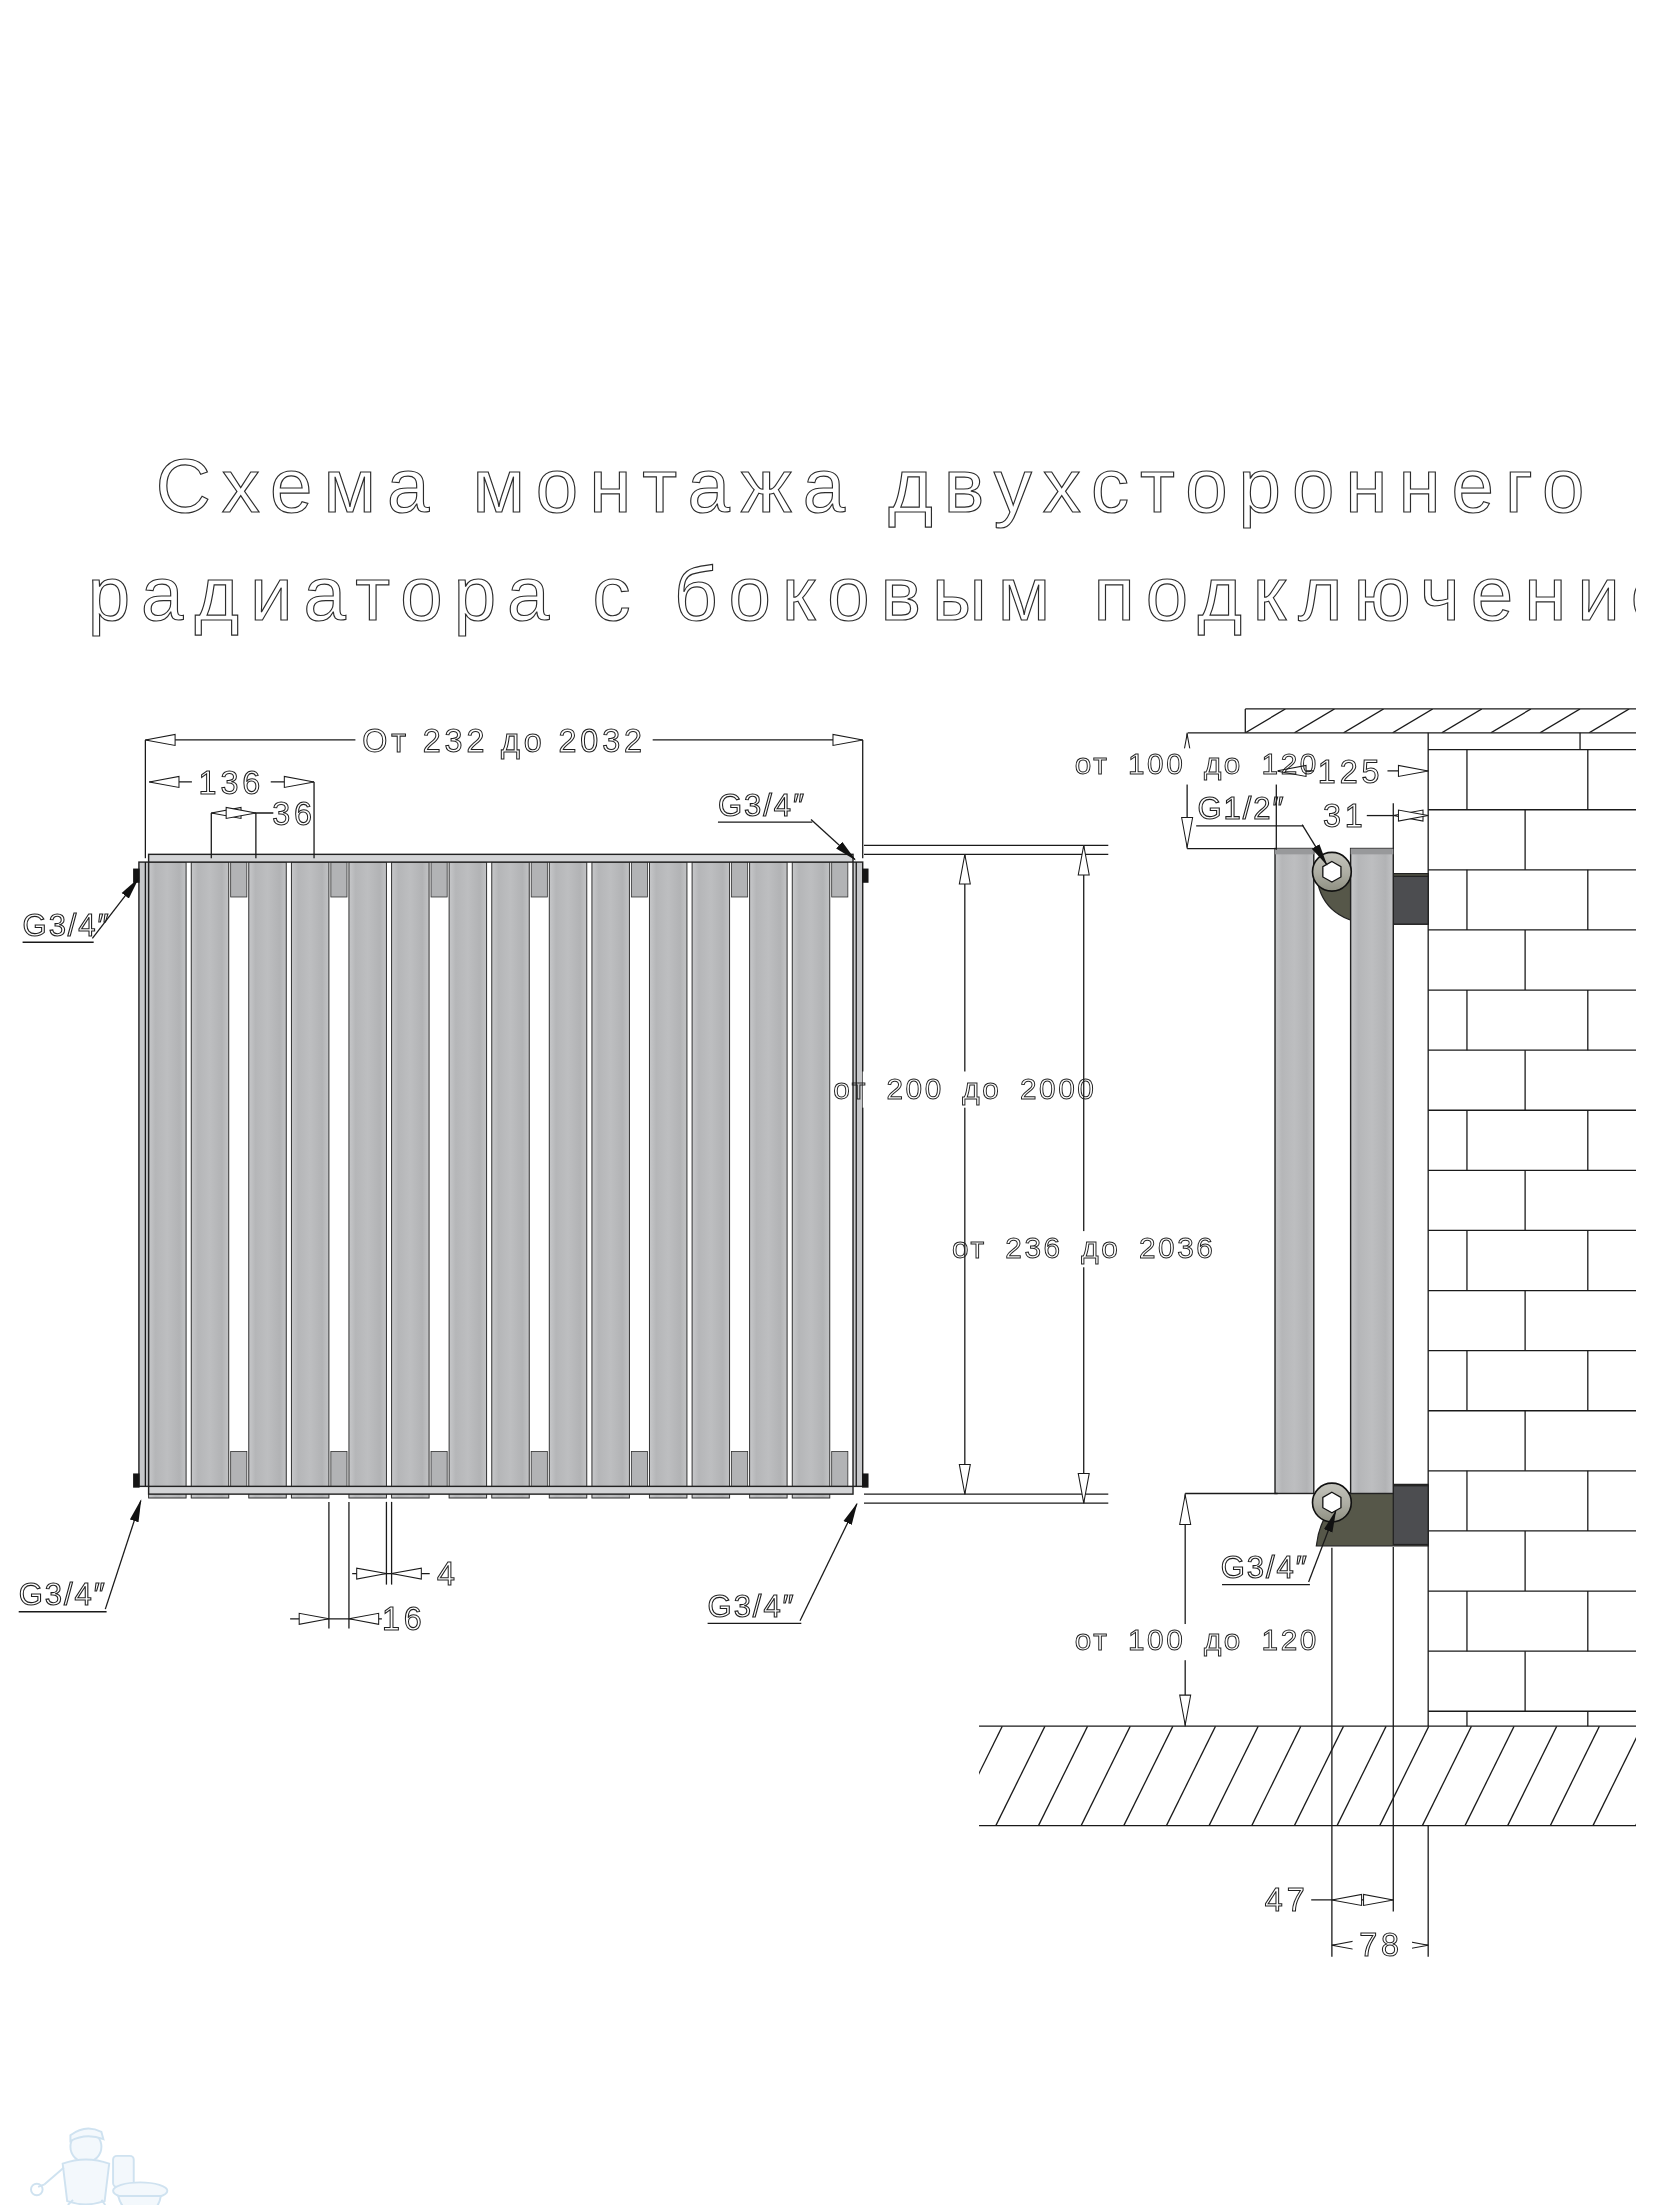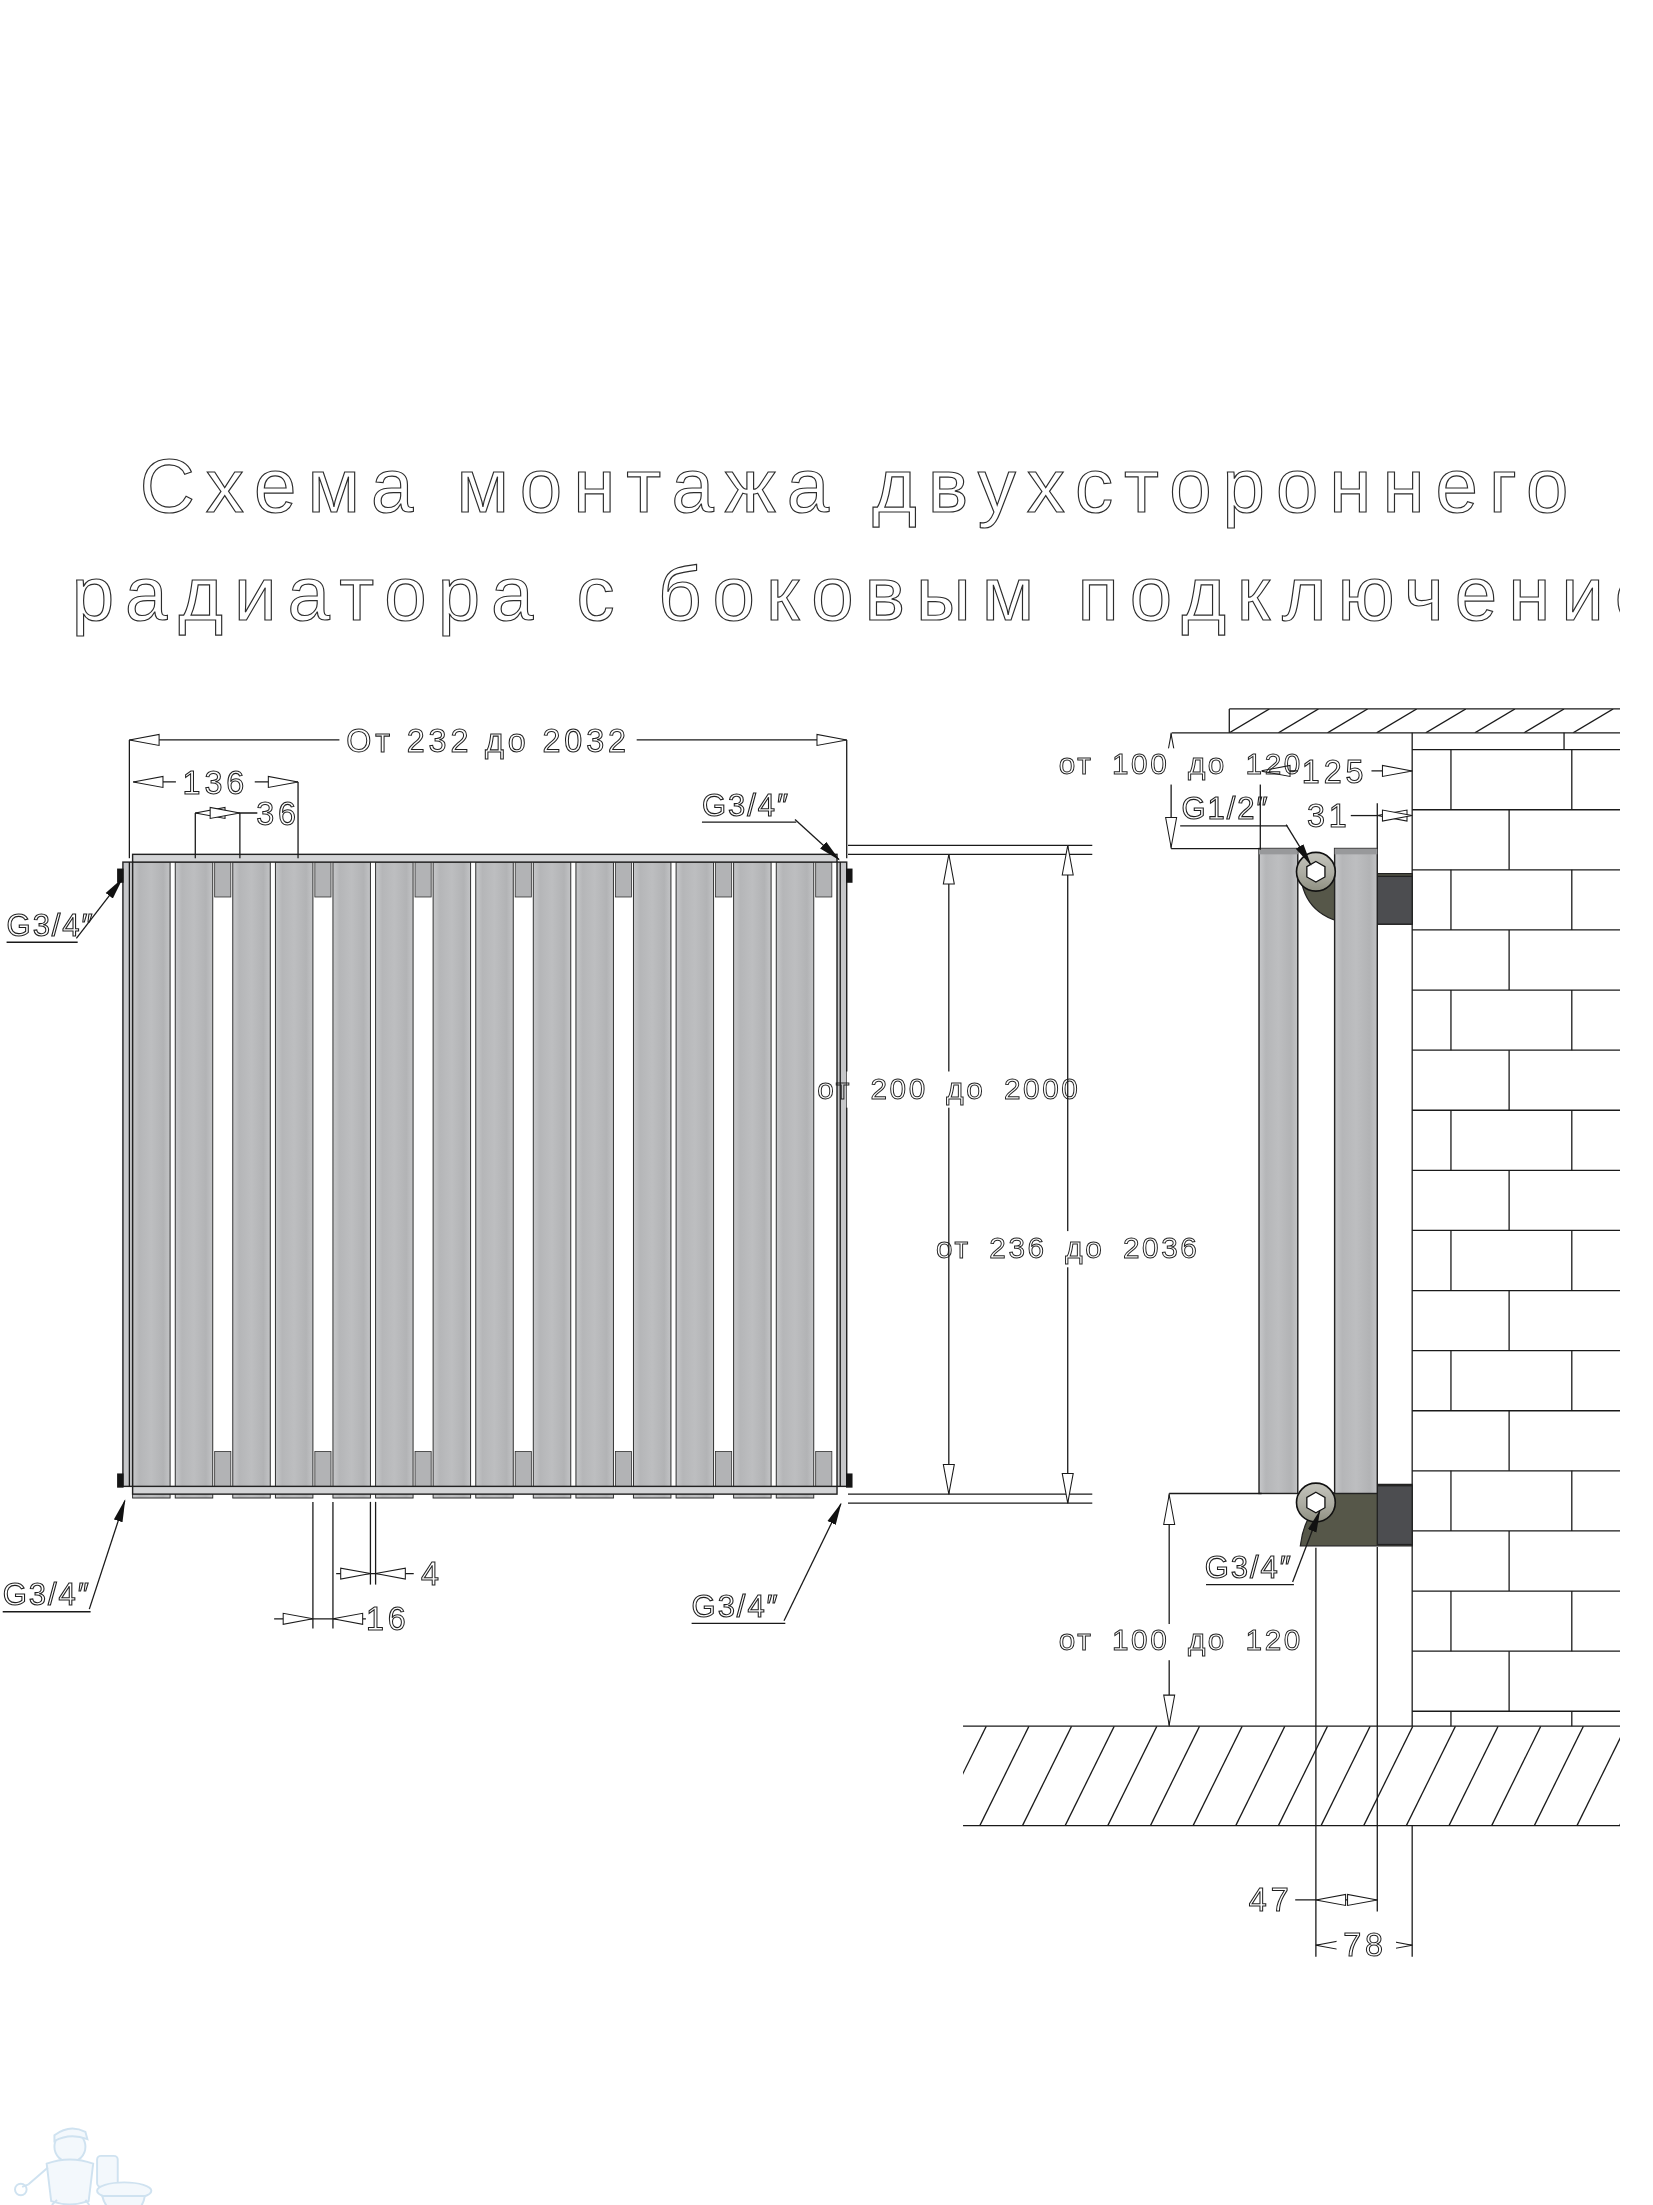--- a/index.html
+++ b/index.html
@@ -1,17 +1,17 @@
 <!DOCTYPE html>
 <html style="font-size:10.3px"><head>
 <meta charset="utf-8">
 <style>
   html,body{margin:0;padding:0;background:#fff;}
   .page{position:relative;width:1620px;height:2205px;background:#fff;overflow:hidden;
-        font-family:"Liberation Sans",sans-serif;}
+        font-family:"Liberation Sans",sans-serif;margin-left:16px;}
   svg{position:absolute;left:0;top:0;}
   .t-title{font-family:"Liberation Sans",sans-serif;font-size:118px;letter-spacing:17px;
            fill:none;stroke:#2d2d2d;stroke-width:1.8px;}
   .t-dim{font-family:"Liberation Sans",sans-serif;font-size:50px;letter-spacing:6px;
          fill:none;stroke:#1f1f1f;stroke-width:1.6px;}
   .t-dim2{font-family:"Liberation Sans",sans-serif;font-size:46px;letter-spacing:4px;word-spacing:12px;
           fill:none;stroke:#1f1f1f;stroke-width:1.5px;}
   .t-lbl{font-family:"Liberation Sans",sans-serif;font-size:48px;letter-spacing:3px;
          fill:none;stroke:#1f1f1f;stroke-width:1.7px;}
   .slat{fill:url(#gSlat);stroke:#2b2b2b;stroke-width:1.5px;}

